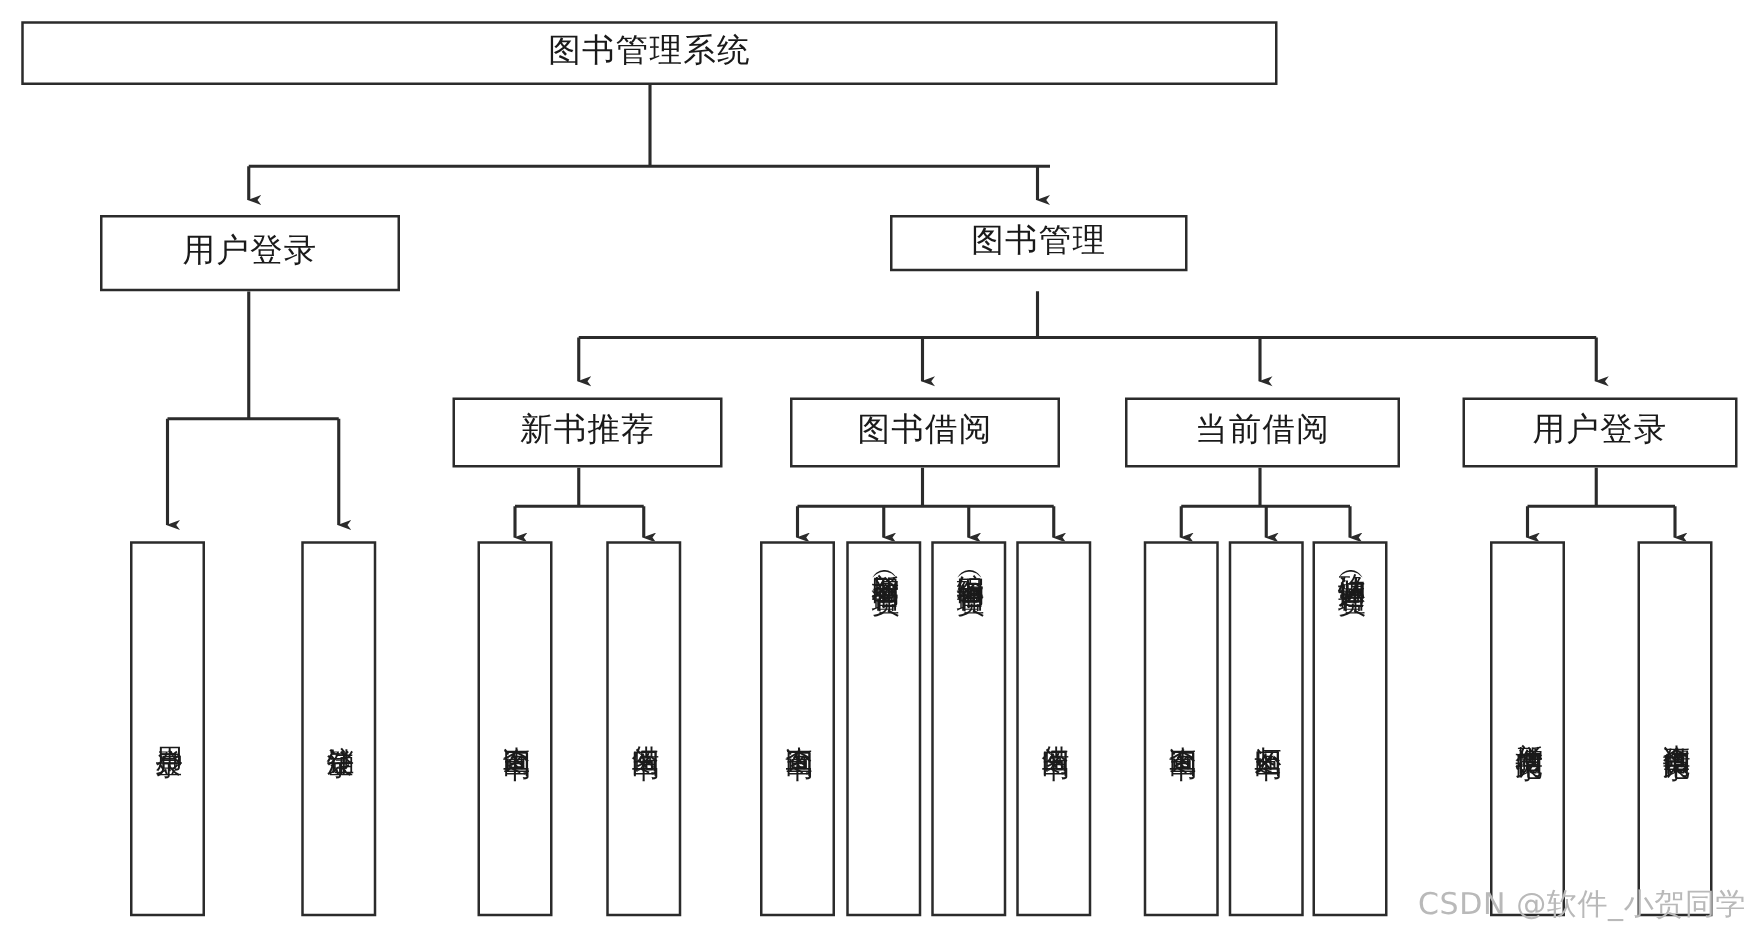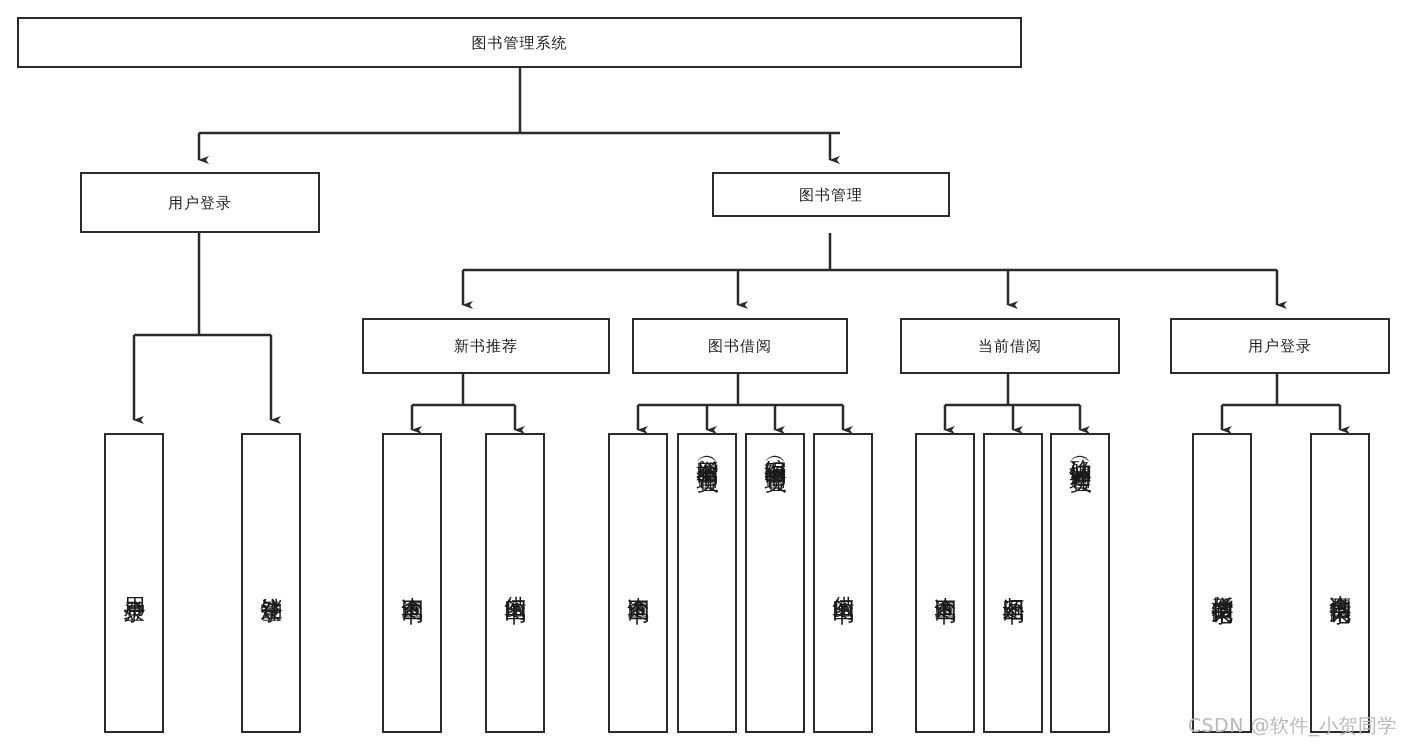--- a/index.html
+++ b/index.html
@@ -29,24 +29,25 @@
     position: absolute;
     box-sizing: border-box;
     border: 2px solid #2b2b2b;
     background: #ffffff;
     display: flex;
     align-items: center;
     justify-content: center;
     color: #1a1a1a;
   }
   .node-label {
-    font-size: 15px;
+    font-size: 26px;
     line-height: 1.2;
     letter-spacing: 1px;
     white-space: nowrap;
+    font-family: Liberation Mono, monospace;
   }
   .leaf {
     align-items: flex-start;
     justify-content: center;
     padding-top: 6px;
   }
   .leaf.center {
     align-items: center;
     padding-top: 0;
   }
@@ -55,21 +56,21 @@
     text-orientation: upright;
     font-size: 22px;
     line-height: 1.22;
     letter-spacing: 2px;
     white-space: nowrap;
   }
   .watermark {
     position: absolute;
     right: 8px;
     bottom: 8px;
-    font-size: 19px;
+    font-size: 24px;
     color: #b9b9b9;
     letter-spacing: 0.5px;
     white-space: nowrap;
     margin-left: 40px;
   }
 </style>
 </head>
 <body>
 
 <div id="canvas">
@@ -128,21 +129,21 @@
     <span class="node-label">图书管理系统</span>
   </div>
 
   <div class="node" style="left:80px; top:172px; width:240px; height:61px;">
     <span class="node-label">用户登录</span>
   </div>
   <div class="node" style="left:712px; top:172px; width:238px; height:45px;">
     <span class="node-label">图书管理</span>
   </div>
 
-  <div class="node" style="left:362px; top:318px; width:248px; height:56px;">
+  <div class="node" style="left:362px; top:318px; width:216px; height:56px;">
     <span class="node-label">新书推荐</span>
   </div>
   <div class="node" style="left:900px; top:318px; width:220px; height:56px;">
     <span class="node-label">当前借阅</span>
   </div>
   <div class="node" style="left:632px; top:318px; width:216px; height:56px;">
     <span class="node-label">图书借阅</span>
   </div>
   <div class="node" style="left:1170px; top:318px; width:220px; height:56px;">
     <span class="node-label">用户登录</span>

